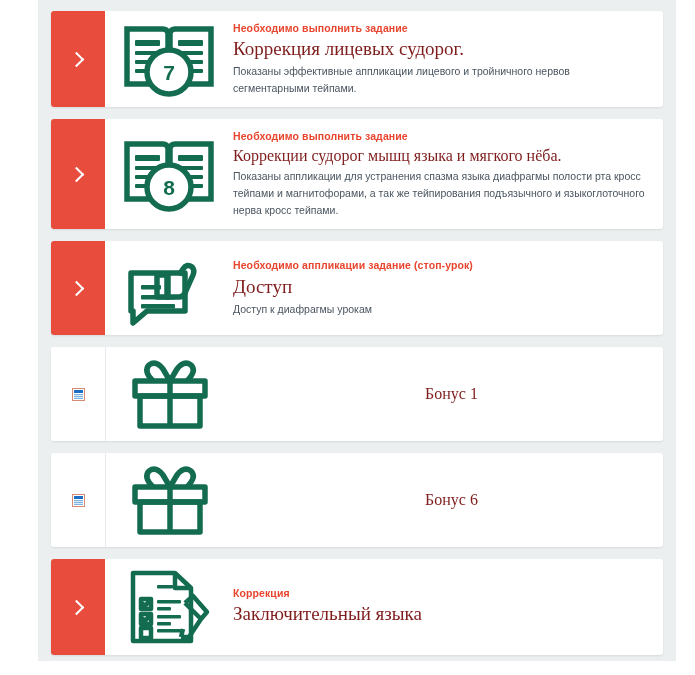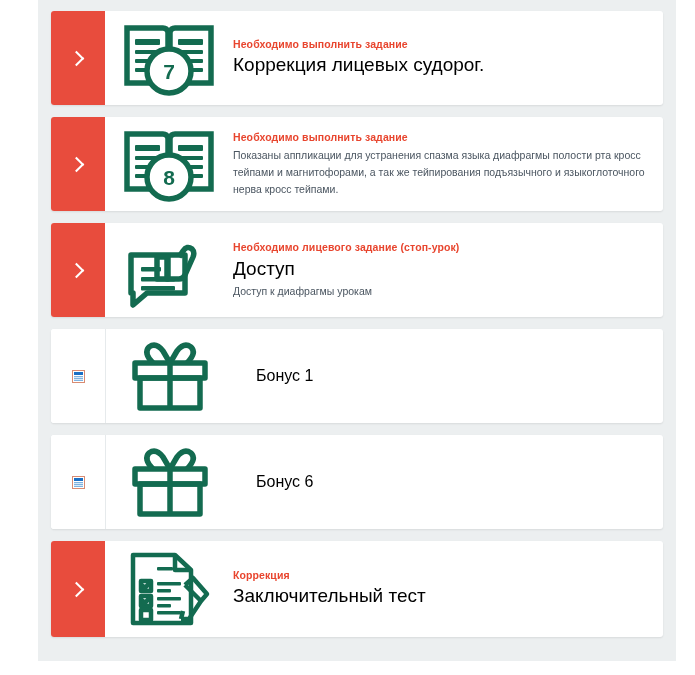--- a/index.html
+++ b/index.html
@@ -118,41 +118,43 @@
     font-size: 10.5px;
     font-weight: bold;
     color: #e8452e;
     line-height: 1.35;
     margin-bottom: 2px;
     letter-spacing: 0.1px;
   }
 
   .title {
     font-size: 19px;
-    color: #000000;
+    color: #7f1d1d;
     line-height: 1.22;
     font-weight: normal;
     margin: 0 0 3px 0;
     white-space: nowrap;
+    font-family: Liberation Serif, serif;
   }
   .title.small {
     font-size: 16px;
   }
 
   .desc {
     font-size: 10.5px;
     color: #4a5560;
     line-height: 1.62;
     max-width: 420px;
   }
 
   
   .card.bonus .card-body {
     justify-content: center;
     padding-left: 22px;
+    align-items: center;
   }
   .card.bonus .title {
     margin: 0;
     font-size: 16px;
   }
 </style>
 </head>
 <body>
 
 <div class="page">
@@ -177,20 +179,21 @@
       <rect x="57" y="40" width="25" height="4" rx="1"></rect>
       <rect x="57" y="49" width="25" height="4" rx="1"></rect>
     </g>
     <circle cx="48" cy="52" r="22" fill="#ffffff" stroke="#136b50" stroke-width="5.5"></circle>
     <text x="48" y="60" text-anchor="middle" font-family="Liberation Sans, sans-serif" font-size="21" font-weight="bold" fill="#136b50">7</text>
   </svg>
         </div>
         <div class="card-body">
           <div class="status">Необходимо выполнить задание</div>
           <div class="title">Коррекция лицевых судорог.</div>
+          <div class="desc">Показаны эффективные аппликации лицевого и тройничного нервов сегментарными тейпами.</div>
         </div>
       </div>
       <div class="card">
         <div class="action-col red">
           <span class="chev"></span>
         </div>
         <div class="icon-col">
   <svg width="96" height="78" viewBox="0 0 96 78">
     <g fill="none" stroke="#136b50" stroke-width="5.5">
       <path d="M6 9 H42 Q46 9 47 13 V68 Q46 64 42 64 H6 Z"></path>
@@ -205,20 +208,21 @@
       <rect x="57" y="31" width="25" height="4" rx="1"></rect>
       <rect x="57" y="40" width="25" height="4" rx="1"></rect>
       <rect x="57" y="49" width="25" height="4" rx="1"></rect>
     </g>
     <circle cx="48" cy="52" r="22" fill="#ffffff" stroke="#136b50" stroke-width="5.5"></circle>
     <text x="48" y="60" text-anchor="middle" font-family="Liberation Sans, sans-serif" font-size="21" font-weight="bold" fill="#136b50">8</text>
   </svg>
         </div>
         <div class="card-body">
           <div class="status">Необходимо выполнить задание</div>
+          <div class="title small">Коррекции судорог мышц языка и мягкого нёба.</div>
           <div class="desc">Показаны аппликации для устранения спазма языка диафрагмы полости рта кросс тейпами и магнитофорами, а так же тейпирования подъязычного и языкоглоточного нерва кросс тейпами.</div>
         </div>
       </div>
       <div class="card">
         <div class="action-col red">
           <span class="chev"></span>
         </div>
         <div class="icon-col">
   <svg width="96" height="78" viewBox="0 0 96 78">
     <g fill="none" stroke="#136b50" stroke-width="5.5" stroke-linejoin="round">
@@ -227,21 +231,21 @@
       <rect x="36" y="26" width="11" height="22"></rect>
     </g>
     <g fill="#136b50">
       <rect x="20" y="36" width="20" height="4.5" rx="1"></rect>
       <rect x="20" y="46" width="34" height="4.5" rx="1"></rect>
       <rect x="20" y="55" width="34" height="4.5" rx="1"></rect>
     </g>
   </svg>
         </div>
         <div class="card-body">
-          <div class="status">Необходимо лицевого задание (стоп-урок)</div>
+          <div class="status">Необходимо аппликации задание (стоп-урок)</div>
           <div class="title">Доступ</div>
           <div class="desc">Доступ к диафрагмы урокам</div>
         </div>
       </div>
       <div class="card bonus">
         <div class="action-col plain">
           <span class="doc-placeholder"></span>
         </div>
         <div class="icon-col">
   <svg width="86" height="78" viewBox="0 0 86 78">
@@ -300,17 +304,17 @@
       <rect x="34" y="33" width="24" height="3.5" rx="1"></rect>
       <rect x="34" y="40" width="14" height="3.5" rx="1"></rect>
       <rect x="34" y="48" width="24" height="3.5" rx="1"></rect>
       <rect x="34" y="55" width="14" height="3.5" rx="1"></rect>
       <rect x="34" y="62" width="24" height="3.5" rx="1"></rect>
     </g>
   </svg>
         </div>
         <div class="card-body">
           <div class="status">Коррекция</div>
-          <div class="title">Заключительный тест</div>
+          <div class="title">Заключительный языка</div>
         </div>
       </div>
     </div>
 </div>
 
 </body></html>

